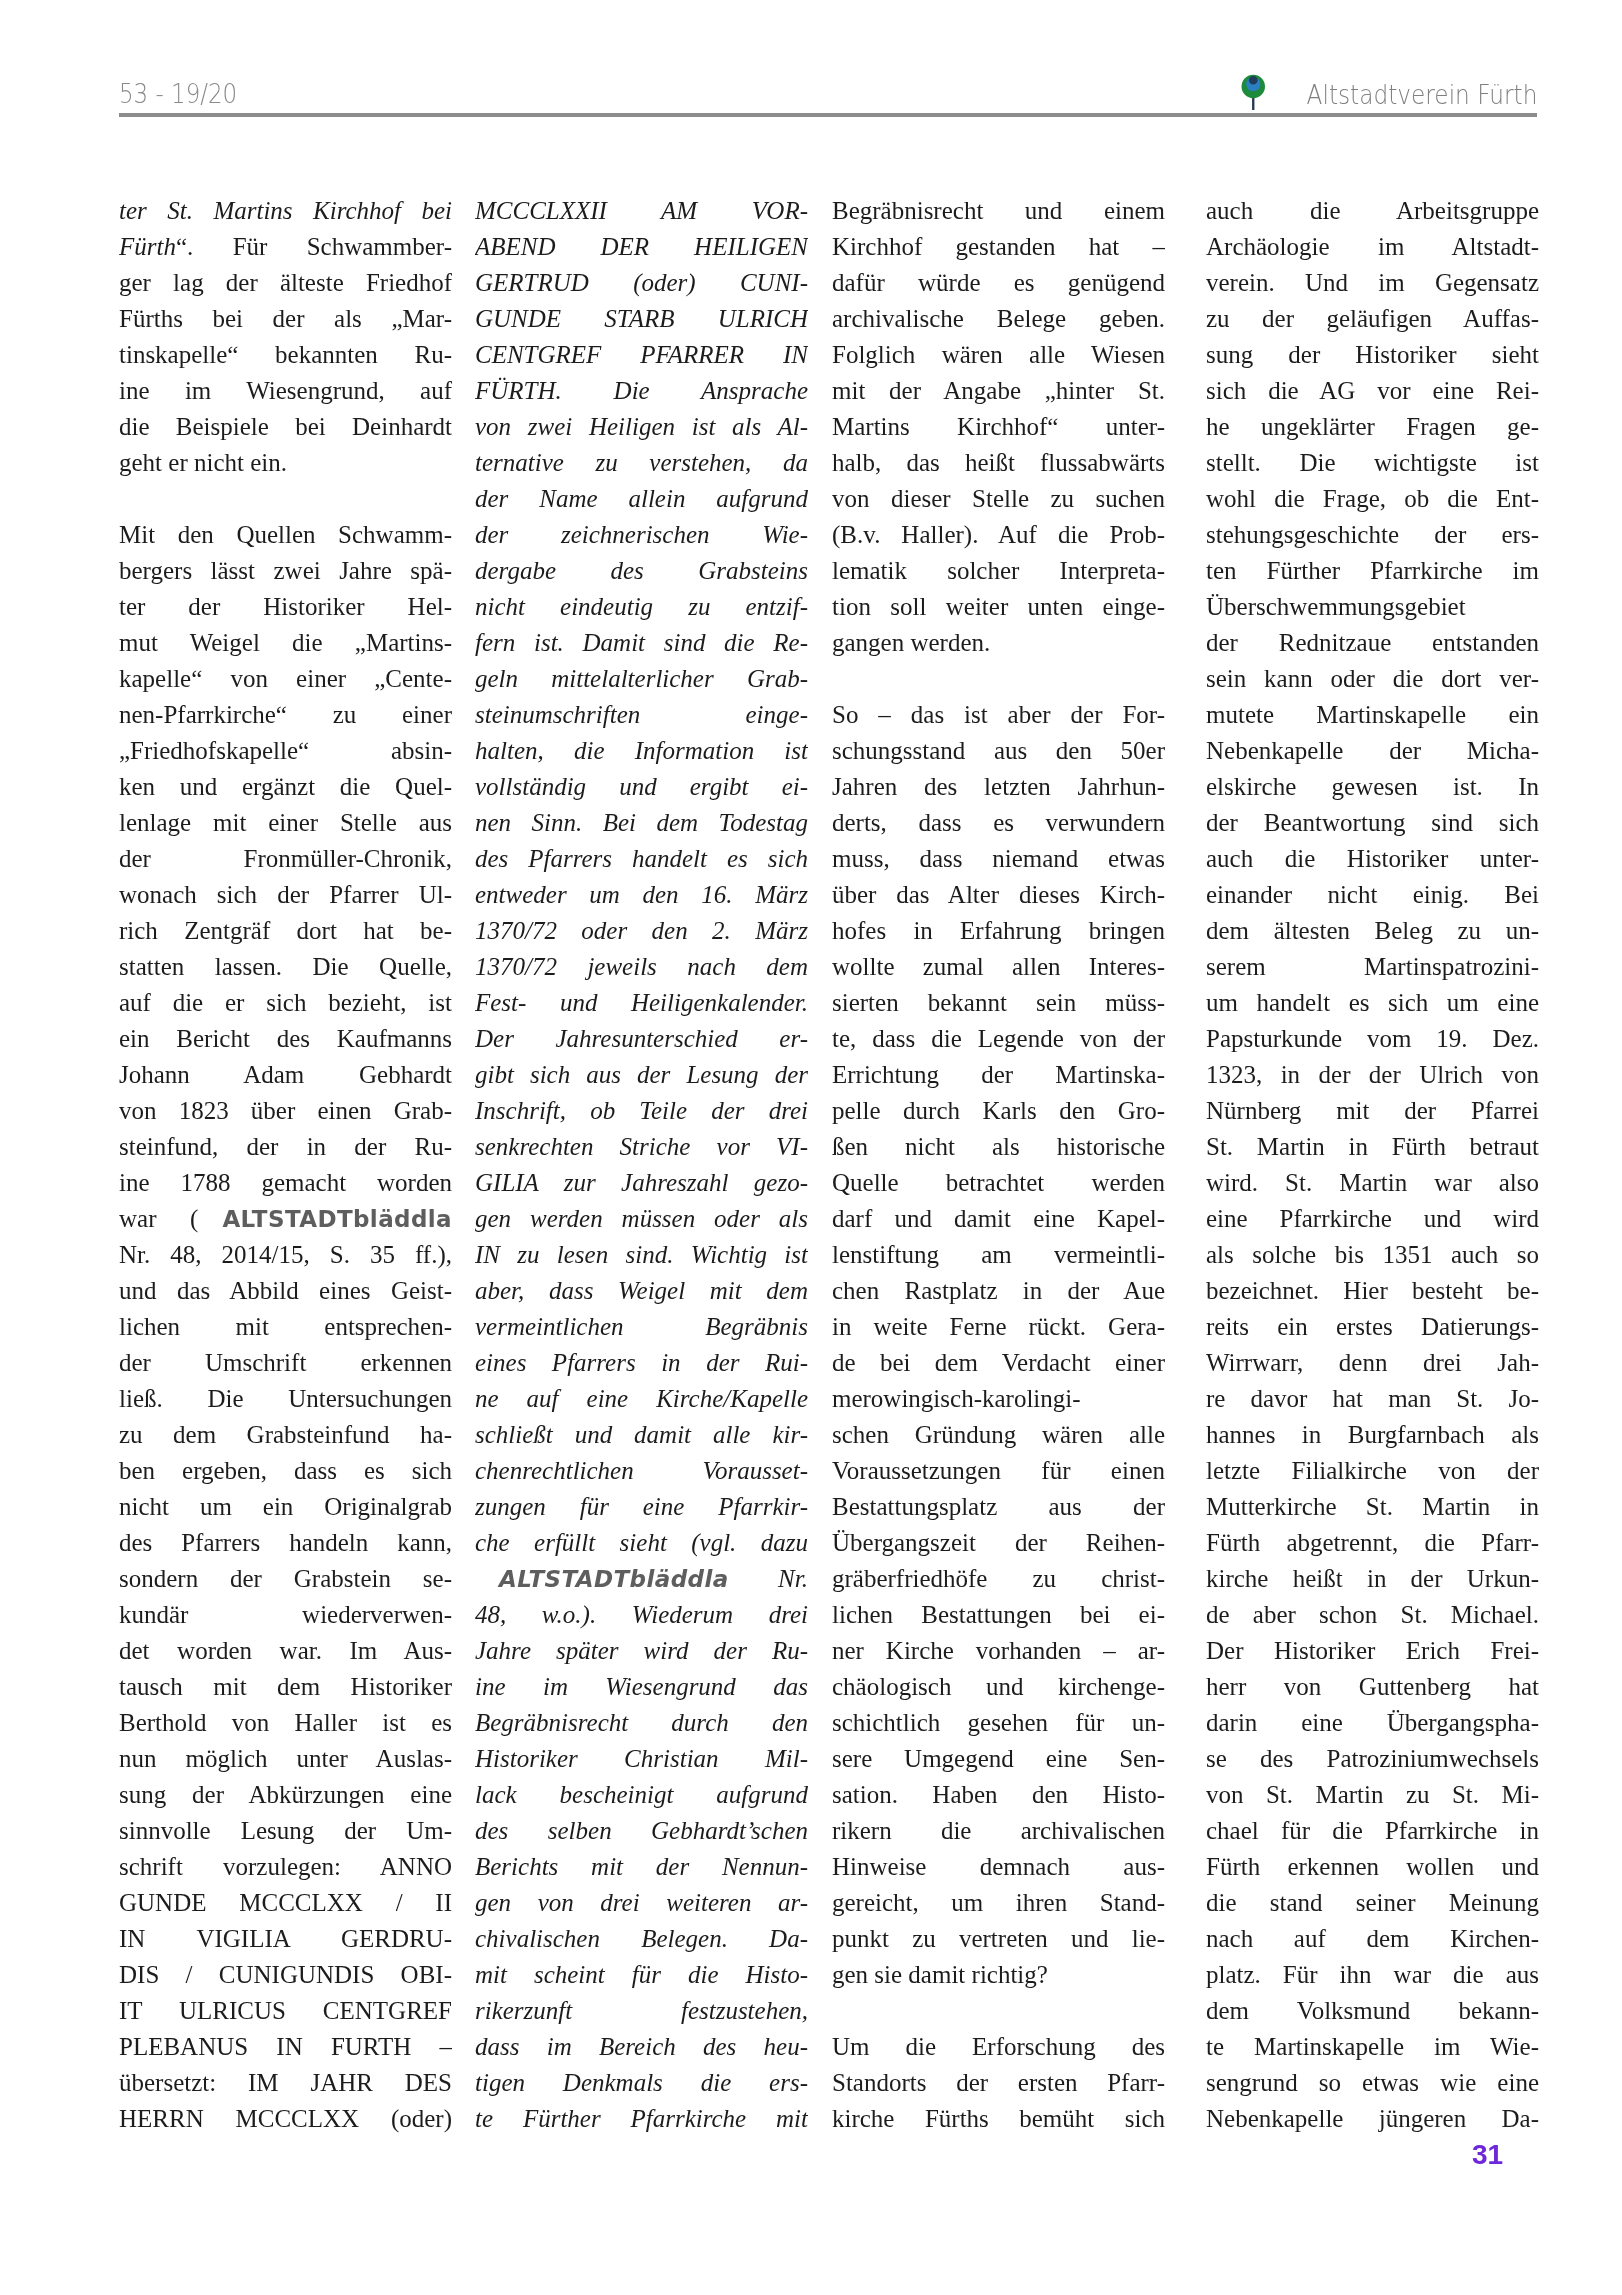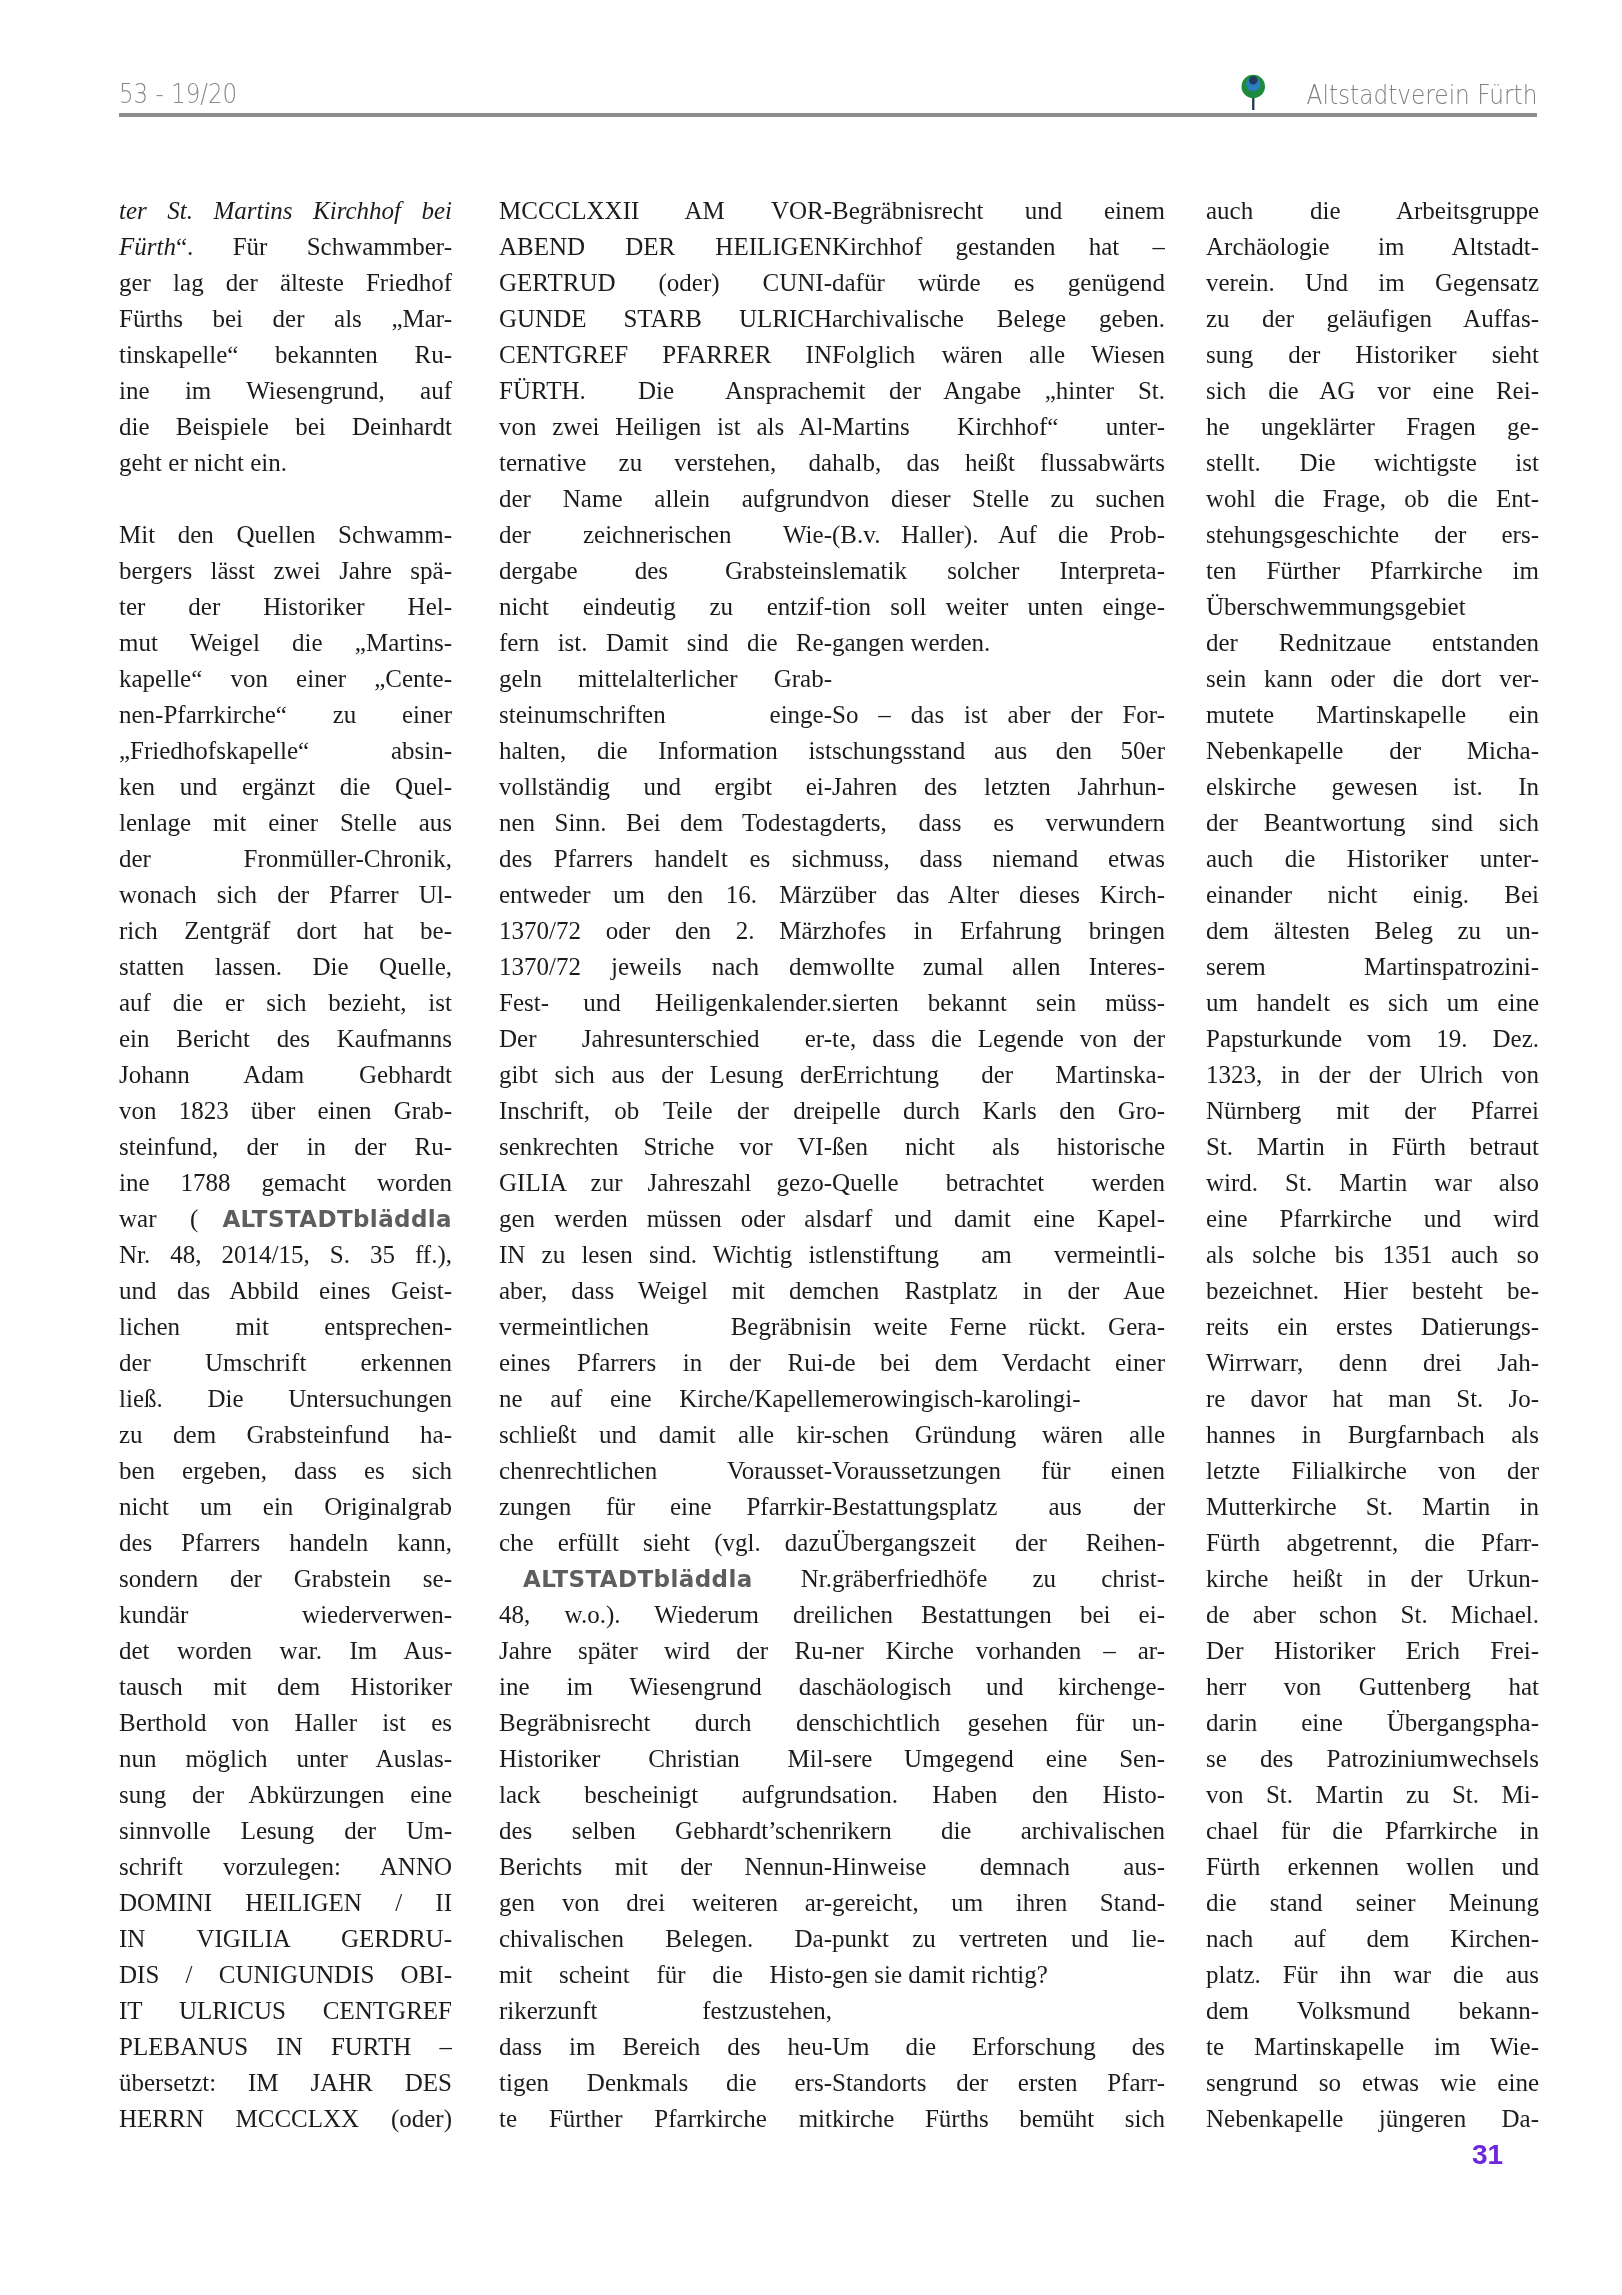--- a/index.html
+++ b/index.html
@@ -85,29 +85,29 @@
     <div class="line"><span>des Pfarrers handeln kann,</span></div>
     <div class="line"><span>sondern der Grabstein se-</span></div>
     <div class="line"><span>kundär wiederverwen-</span></div>
     <div class="line"><span>det worden war. Im Aus-</span></div>
     <div class="line"><span>tausch mit dem Historiker</span></div>
     <div class="line"><span>Berthold von Haller ist es</span></div>
     <div class="line"><span>nun möglich unter Auslas-</span></div>
     <div class="line"><span>sung der Abkürzungen eine</span></div>
     <div class="line"><span>sinnvolle Lesung der Um-</span></div>
     <div class="line"><span>schrift vorzulegen: ANNO</span></div>
-    <div class="line"><span>DOMINI HEILIGEN / II</span></div>
+    <div class="line"><span>GUNDE MCCCLXX / II</span></div>
     <div class="line"><span>IN VIGILIA GERDRU-</span></div>
     <div class="line"><span>DIS / CUNIGUNDIS OBI-</span></div>
     <div class="line"><span>IT ULRICUS CENTGREF</span></div>
     <div class="line"><span>PLEBANUS IN FURTH –</span></div>
     <div class="line"><span>übersetzt: IM JAHR DES</span></div>
     <div class="line"><span>HERRN MCCCLXX (oder)</span></div>
   </div>
-<div class="col" id="col1" style="left:499px;">
+<div class="col" id="col1" style="left:475px;font-style:italic;">
     <div class="line"><span>MCCCLXXII AM VOR-</span></div>
     <div class="line"><span>ABEND DER HEILIGEN</span></div>
     <div class="line"><span>GERTRUD (oder) CUNI-</span></div>
     <div class="line"><span>GUNDE STARB ULRICH</span></div>
     <div class="line"><span>CENTGREF PFARRER IN</span></div>
     <div class="line"><span>FÜRTH. Die Ansprache</span></div>
     <div class="line"><span>von zwei Heiligen ist als Al-</span></div>
     <div class="line"><span>ternative zu verstehen, da</span></div>
     <div class="line"><span>der Name allein aufgrund</span></div>
     <div class="line"><span>der zeichnerischen Wie-</span></div>

